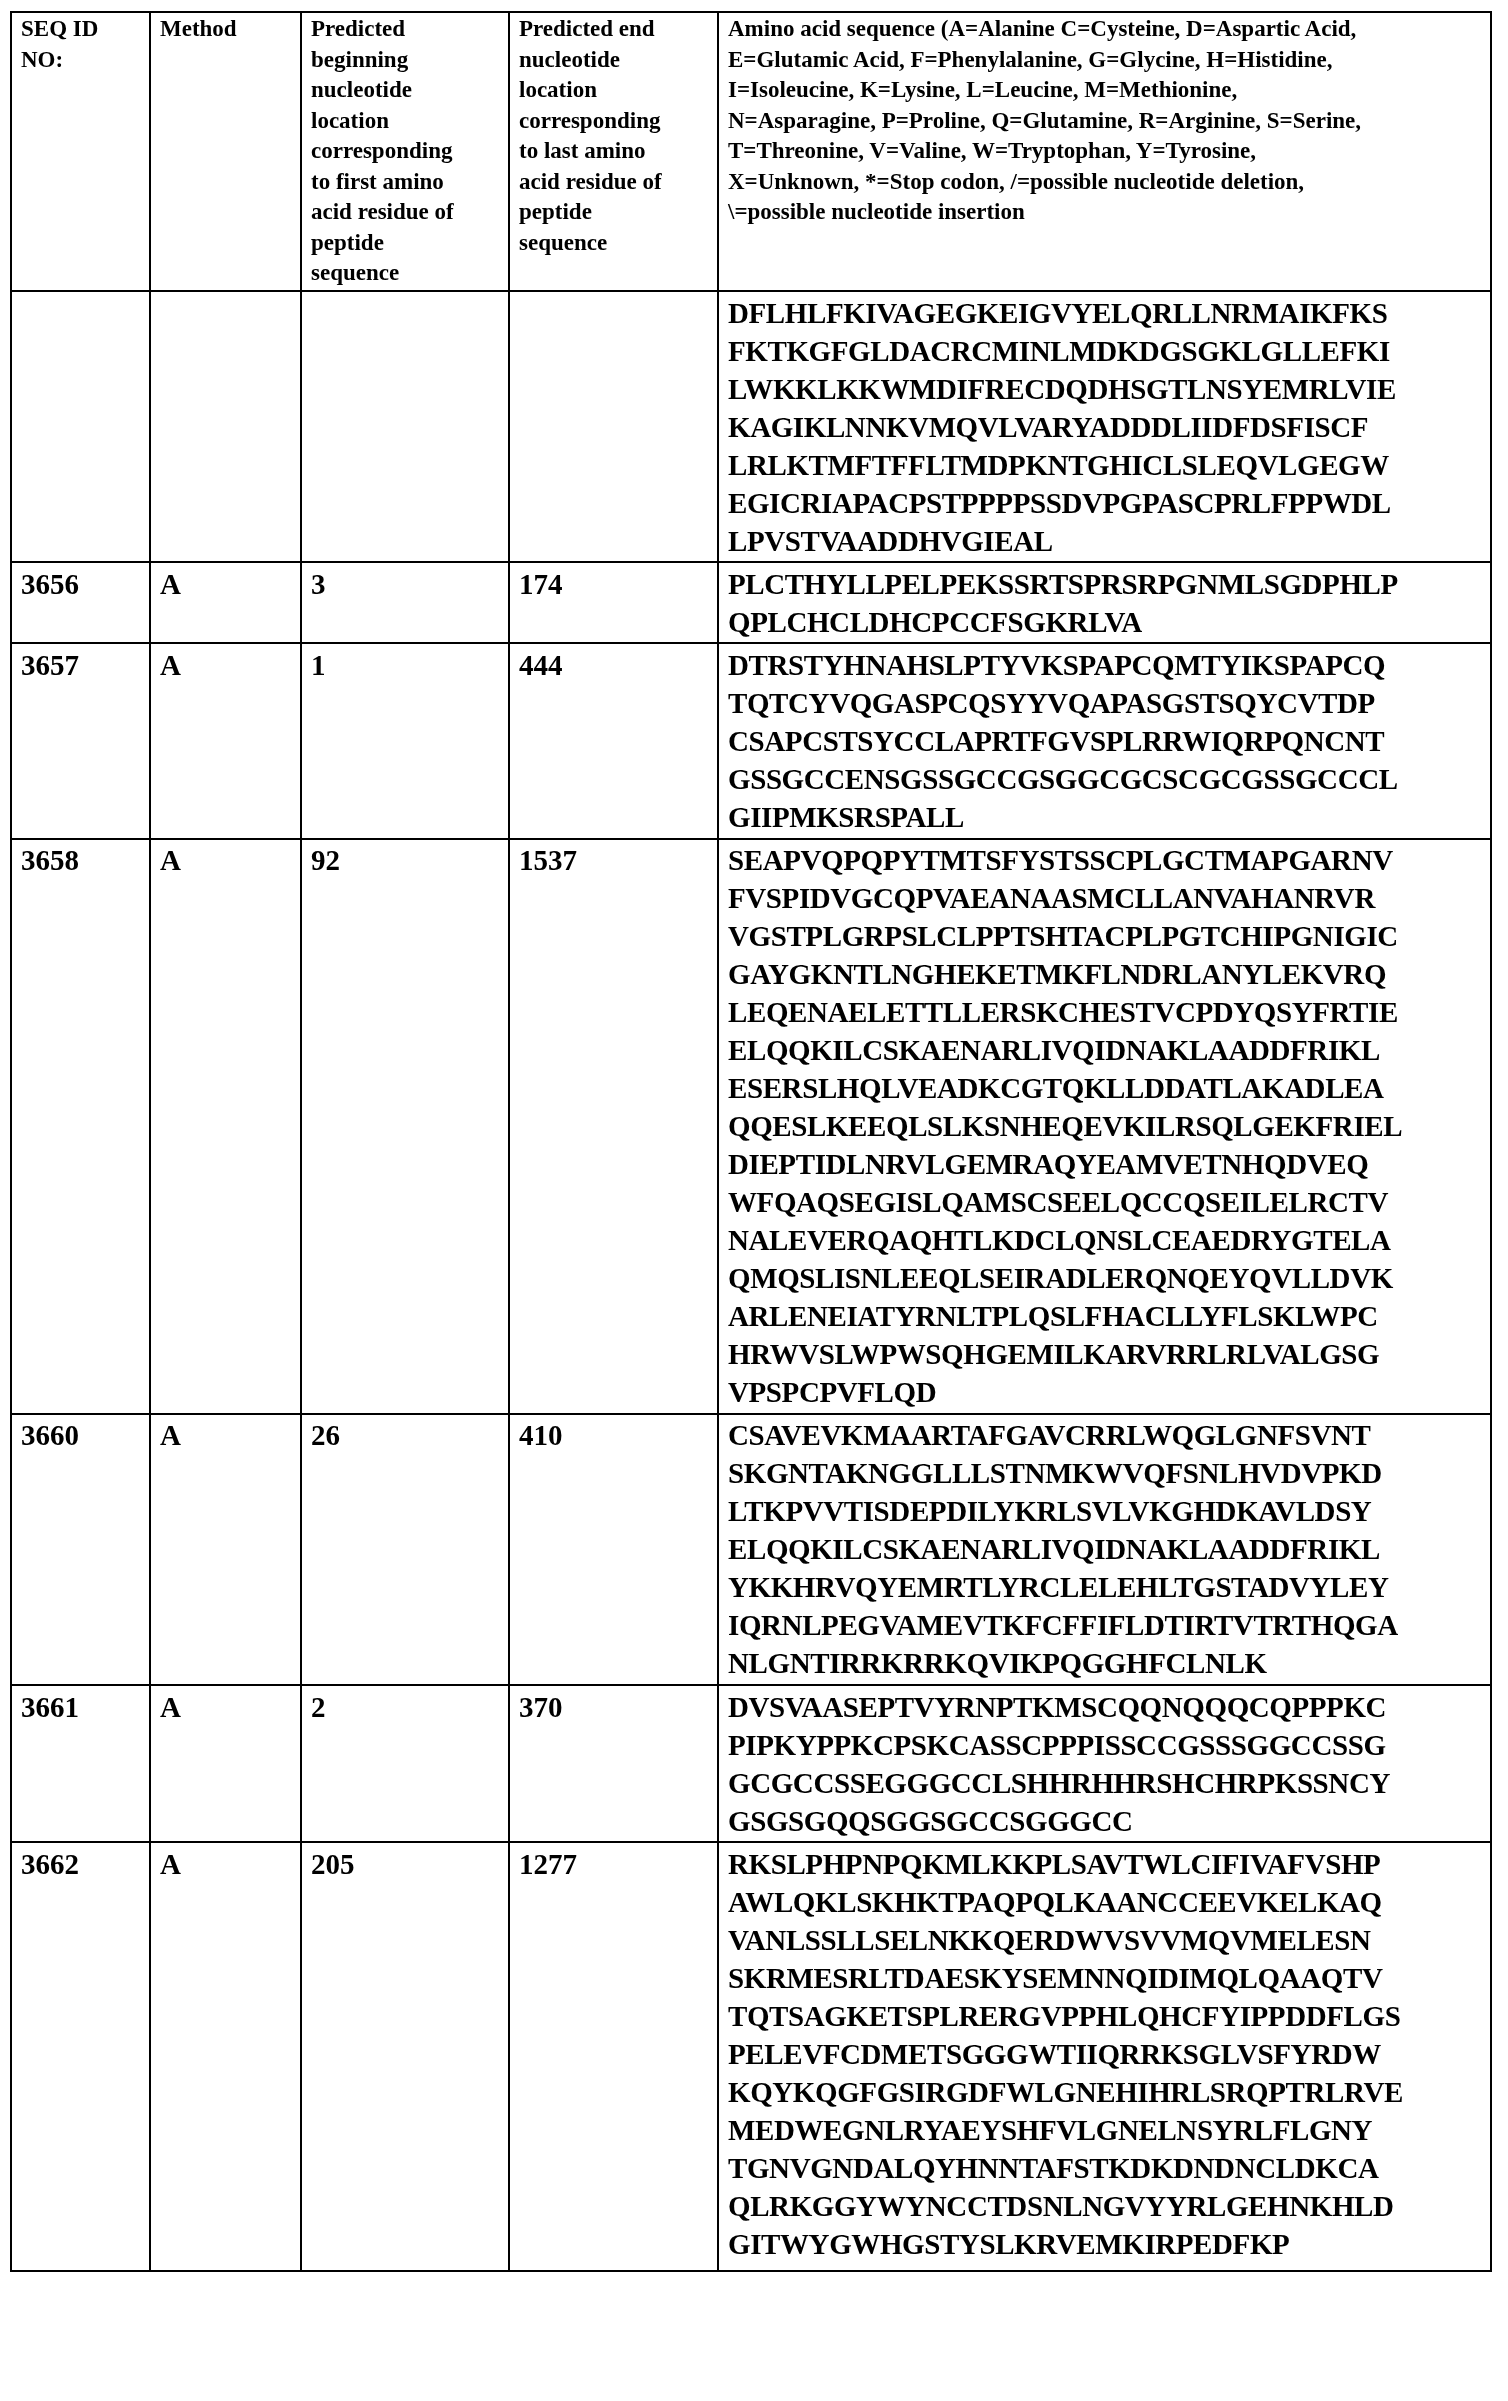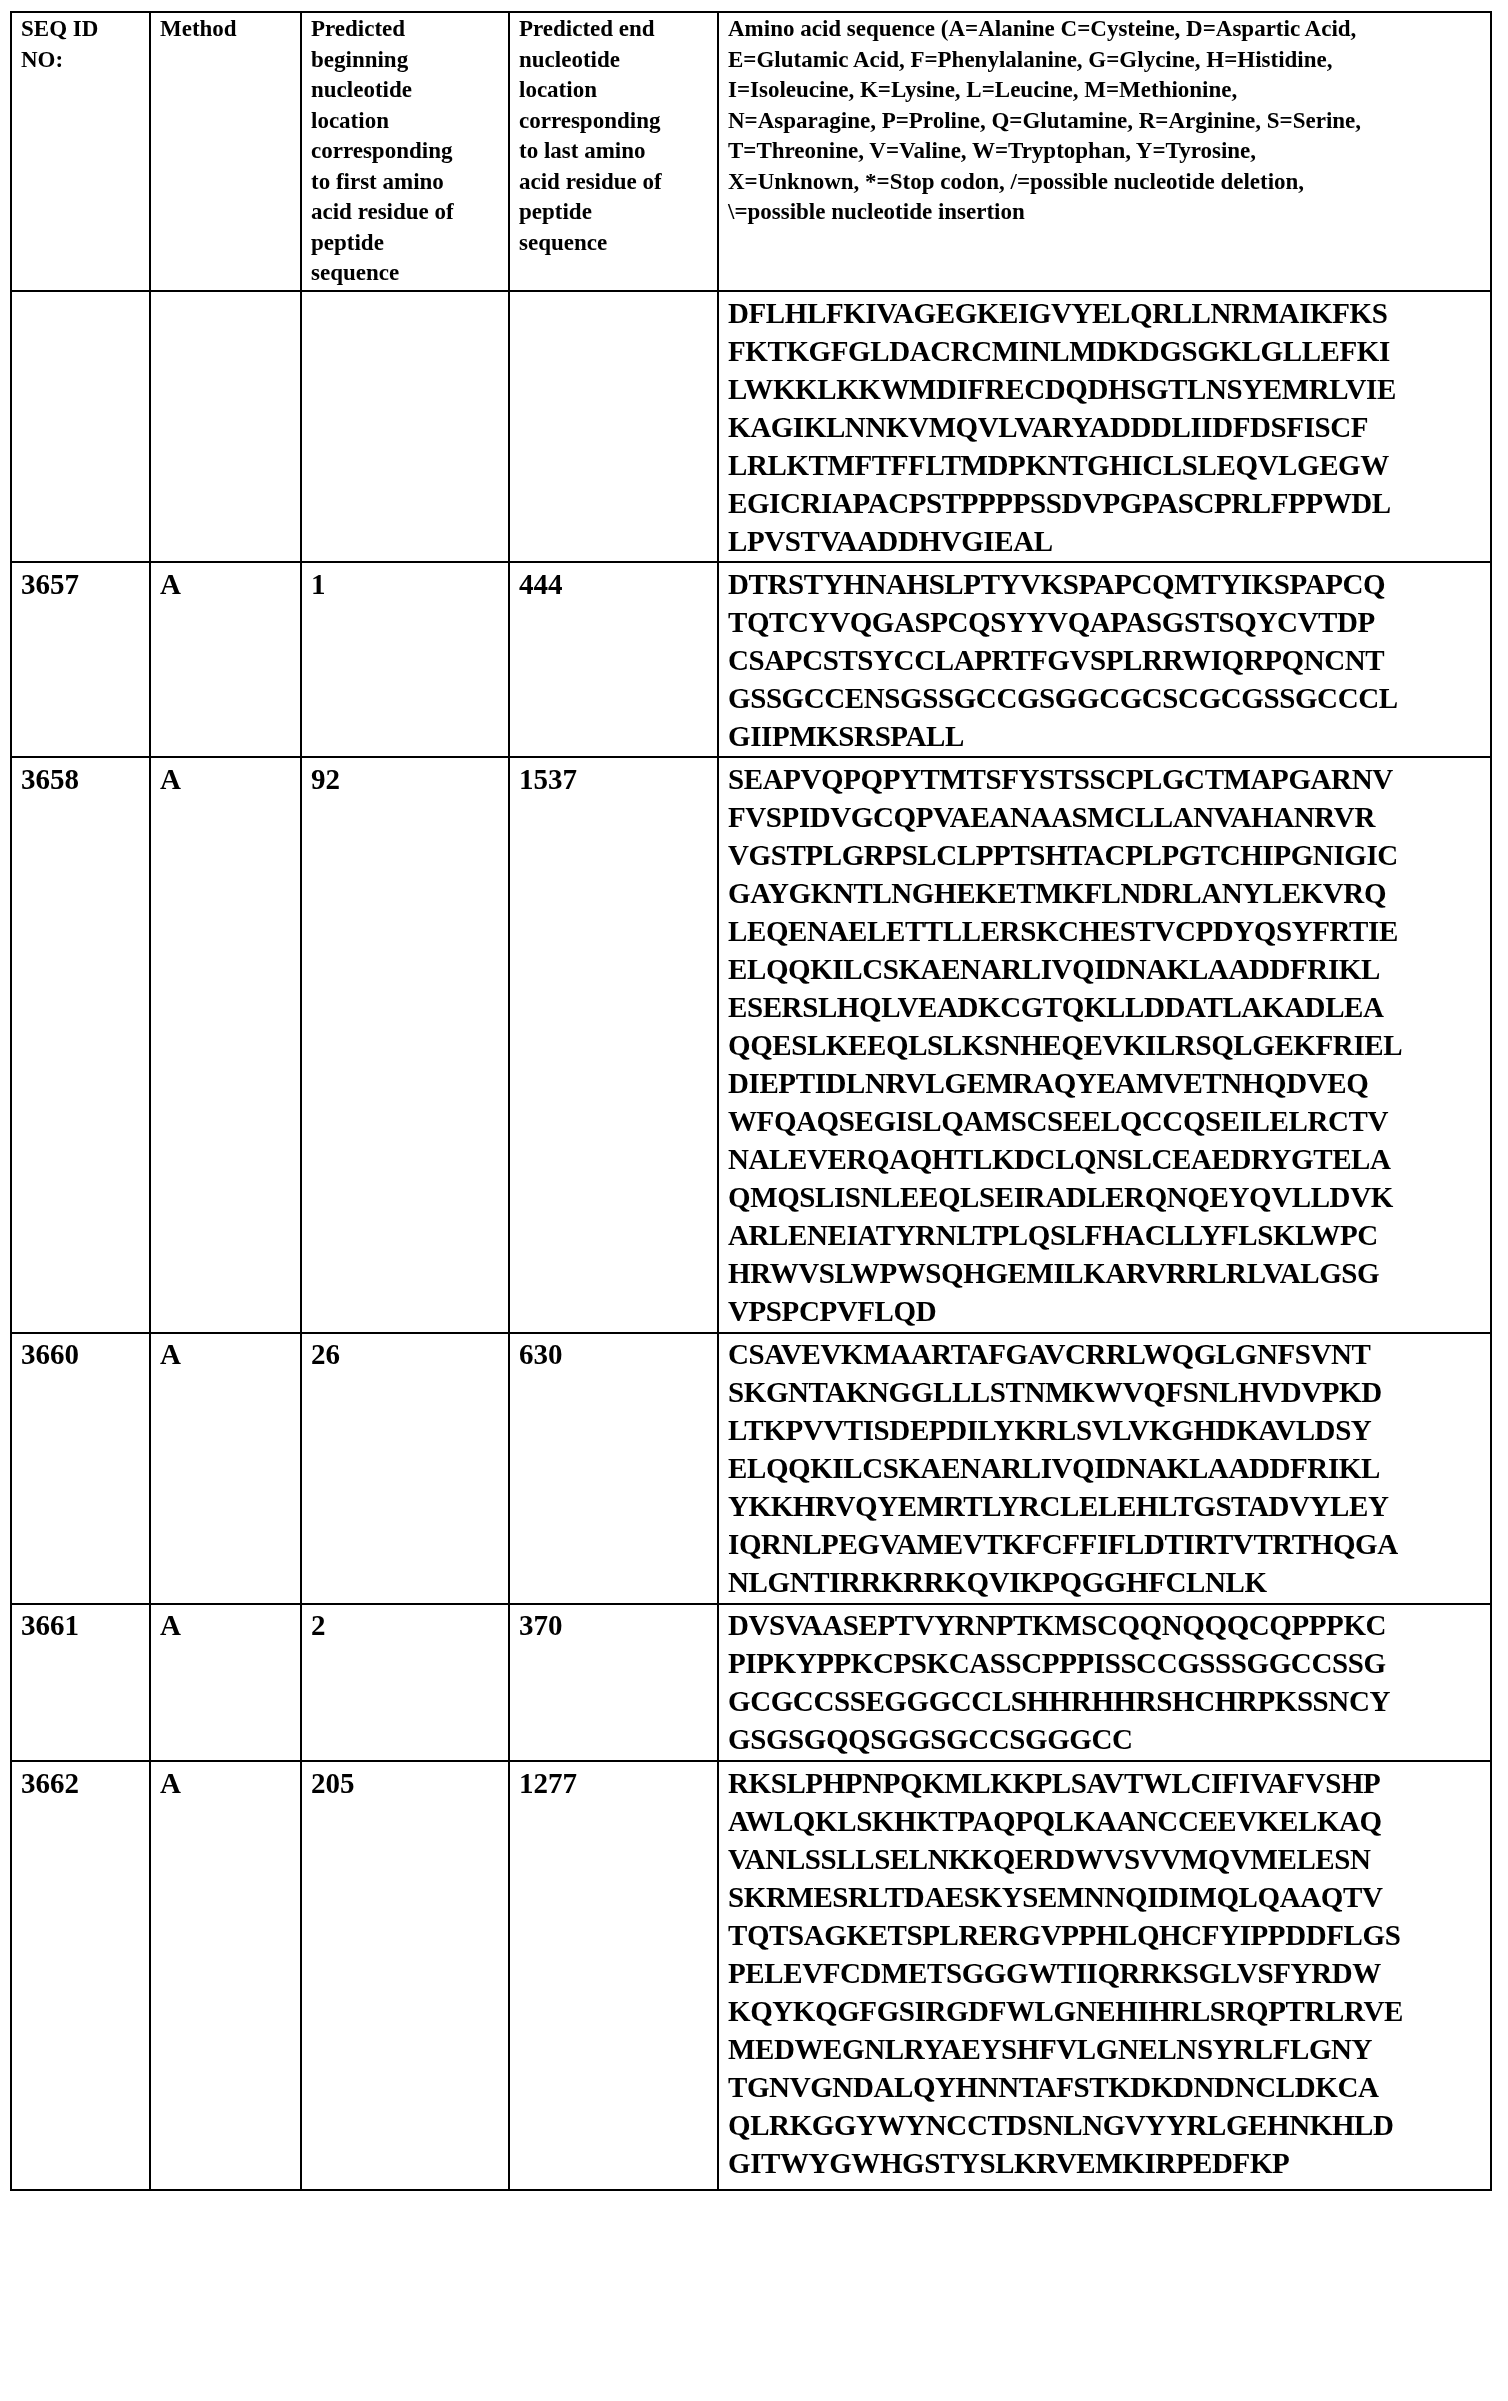--- a/index.html
+++ b/index.html
@@ -100,20 +100,30 @@
       <td>
           <span class="seqline">DFLHLFKIVAGEGKEIGVYELQRLLNRMAIKFKS</span>
           <span class="seqline">FKTKGFGLDACRCMINLMDKDGSGKLGLLEFKI</span>
           <span class="seqline">LWKKLKKWMDIFRECDQDHSGTLNSYEMRLVIE</span>
           <span class="seqline">KAGIKLNNKVMQVLVARYADDDLIIDFDSFISCF</span>
           <span class="seqline">LRLKTMFTFFLTMDPKNTGHICLSLEQVLGEGW</span>
           <span class="seqline">EGICRIAPACPSTPPPPSSDVPGPASCPRLFPPWDL</span>
           <span class="seqline">LPVSTVAADDHVGIEAL</span>
         </td>
     </tr>
+    <tr style="height:78px">
+      <td>3656</td>
+      <td>A</td>
+      <td>3</td>
+      <td>174</td>
+      <td>
+          <span class="seqline">PLCTHYLLPELPEKSSRTSPRSRPGNMLSGDPHLP</span>
+          <span class="seqline">QPLCHCLDHCPCCFSGKRLVA</span>
+        </td>
+    </tr>
     <tr style="height:190px">
       <td>3657</td>
       <td>A</td>
       <td>1</td>
       <td>444</td>
       <td>
           <span class="seqline">DTRSTYHNAHSLPTYVKSPAPCQMTYIKSPAPCQ</span>
           <span class="seqline">TQTCYVQGASPCQSYYVQAPASGSTSQYCVTDP</span>
           <span class="seqline">CSAPCSTSYCCLAPRTFGVSPLRRWIQRPQNCNT</span>
           <span class="seqline">GSSGCCENSGSSGCCGSGGCGCSCGCGSSGCCCL</span>
@@ -140,21 +150,21 @@
           <span class="seqline">QMQSLISNLEEQLSEIRADLERQNQEYQVLLDVK</span>
           <span class="seqline">ARLENEIATYRNLTPLQSLFHACLLYFLSKLWPC</span>
           <span class="seqline">HRWVSLWPWSQHGEMILKARVRRLRLVALGSG</span>
           <span class="seqline">VPSPCPVFLQD</span>
         </td>
     </tr>
     <tr style="height:267px">
       <td>3660</td>
       <td>A</td>
       <td>26</td>
-      <td>630</td>
+      <td>410</td>
       <td>
           <span class="seqline">CSAVEVKMAARTAFGAVCRRLWQGLGNFSVNT</span>
           <span class="seqline">SKGNTAKNGGLLLSTNMKWVQFSNLHVDVPKD</span>
           <span class="seqline">LTKPVVTISDEPDILYKRLSVLVKGHDKAVLDSY</span>
           <span class="seqline">ELQQKILCSKAENARLIVQIDNAKLAADDFRIKL</span>
           <span class="seqline">YKKHRVQYEMRTLYRCLELEHLTGSTADVYLEY</span>
           <span class="seqline">IQRNLPEGVAMEVTKFCFFIFLDTIRTVTRTHQGA</span>
           <span class="seqline">NLGNTIRRKRRKQVIKPQGGHFCLNLK</span>
         </td>
     </tr>

